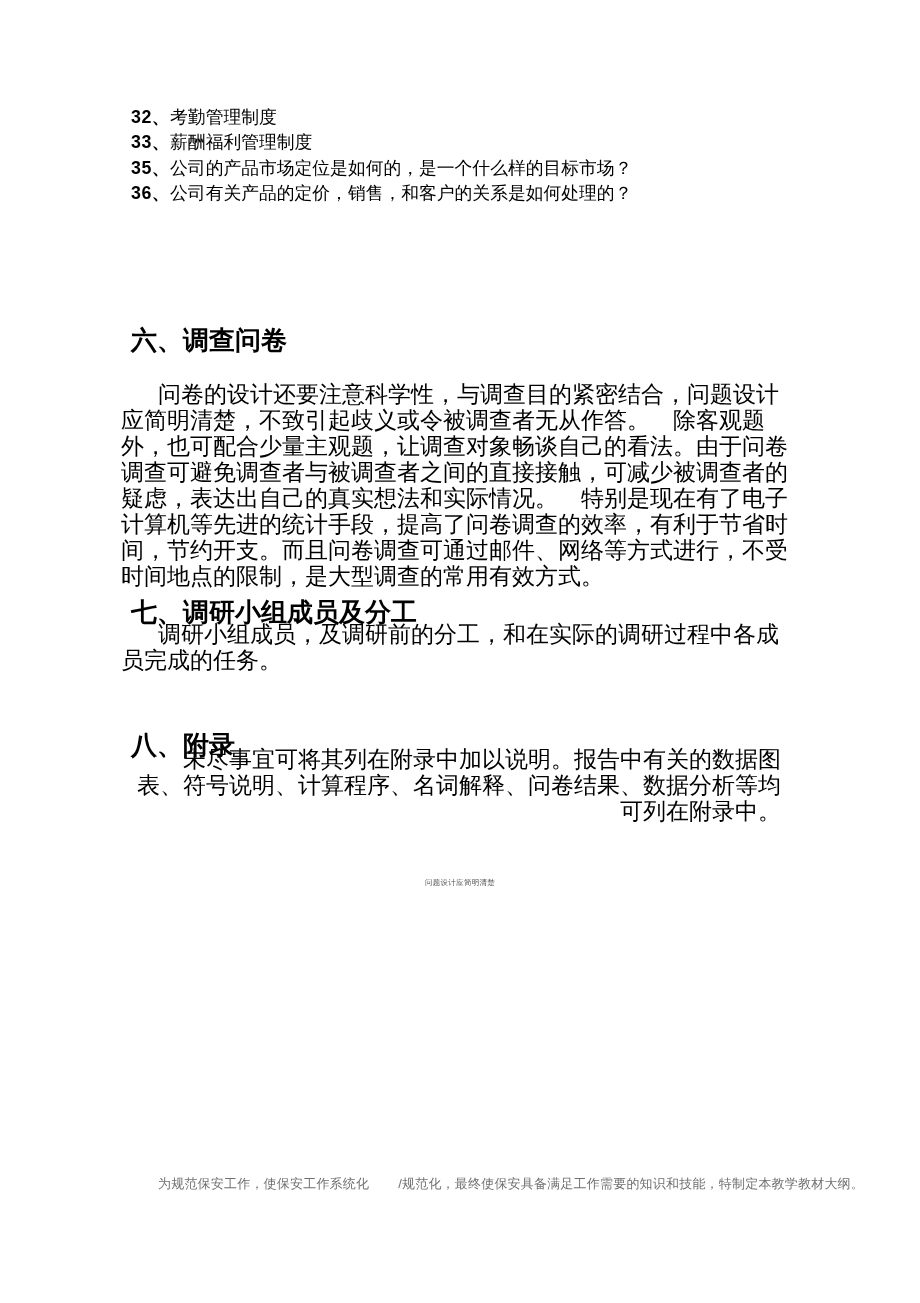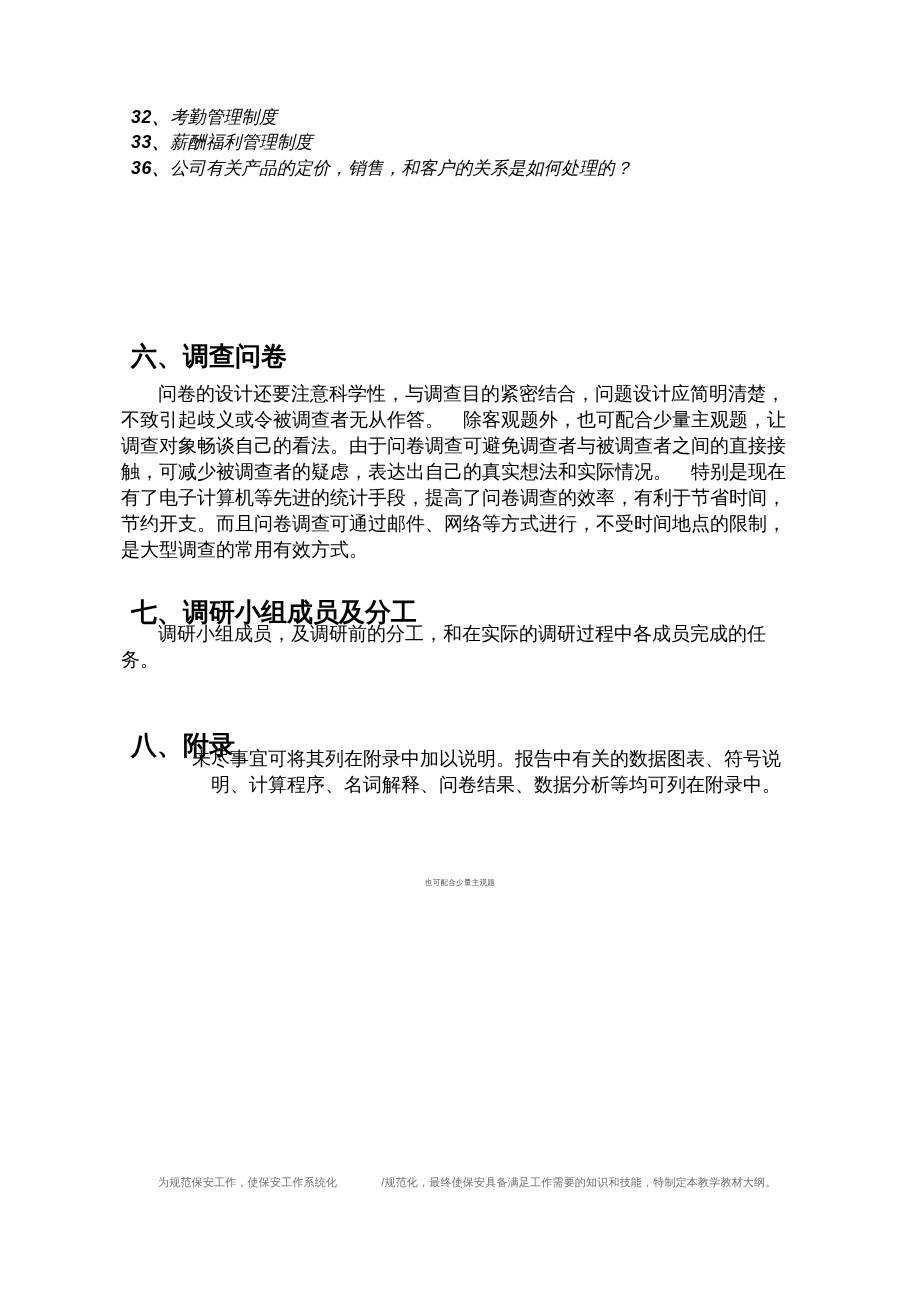--- a/index.html
+++ b/index.html
@@ -22,52 +22,51 @@
     position: absolute;
     left: 120px;
     top: 105px;
     width: 686px;
     font-size: 17.8px;
     line-height: 25.45px;
   }
   .q-item {
     padding-left: 1px;
     text-indent: 10px;
-    font-style: italic;
   }
   .q-num {
     font-weight: 700;
     letter-spacing: 0.5px;
   }
   .q-cont {
     padding-left: 1px;
     text-indent: 0;
   }
 
   
   .sec-heading {
     position: absolute;
     left: 131px;
     margin: 0;
     font-size: 26px;
     line-height: 30px;
     font-weight: 700;
     white-space: nowrap;
   }
-  .sec-heading.h6 { top: 341px; }
+  .sec-heading.h6 { top: 325px; }
   .sec-heading.h7 { top: 597px; }
   .sec-heading.h8 { top: 706px; margin-top: 24px; }
 
   
   .sec-body {
     position: absolute;
     left: 121px;
     margin: 0;
     width: 680px;
-    font-size: 19px;
+    font-size: 23px;
     line-height: 26px;
     text-indent: 37px;
     text-align: left;
   }
   .sec-body.p6 { top: 381px; }
   .sec-body.p7 { top: 621px; }
   .sec-body.p8 { top: 746px; width: 660px; text-align: right; }
 
   
   .watermark {
@@ -80,54 +79,57 @@
     color: #555555;
     letter-spacing: 0.3px;
   }
 
   
   .footer {
     position: absolute;
     top: 1175px;
     left: 158px;
     display: flex;
-    gap: 44px;
-    font-size: 11px;
+    gap: 29px;
+    font-size: 13px;
     color: #707070;
     white-space: nowrap;
     letter-spacing: 0.2px;
     justify-content: center;
   }
 </style>
 </head>
 <body>
 
 <div class="page">
 
   <div class="question-list">
     <div class="q-item">
       <span class="q-num">32、</span><span class="q-text">考勤管理制度</span>
     </div>
     <div class="q-item">
       <span class="q-num">33、</span><span class="q-text">薪酬福利管理制度</span>
     </div>
     <div class="q-item">
+      <span class="q-num">35、</span><span class="q-text">公司的产品市场定位是如何的，是一个什么样的目标市场？</span>
+    </div>
+    <div class="q-item">
       <span class="q-num">36、</span><span class="q-text">公司有关产品的定价，销售，和客户的关系是如何处理的？</span>
     </div>
   </div>
 
   <h2 class="sec-heading h6">六、调查问卷</h2>
   <p class="sec-body p6">问卷的设计还要注意科学性，与调查目的紧密结合，问题设计应简明清楚，不致引起歧义或令被调查者无从作答。　除客观题外，也可配合少量主观题，让调查对象畅谈自己的看法。由于问卷调查可避免调查者与被调查者之间的直接接触，可减少被调查者的疑虑，表达出自己的真实想法和实际情况。　特别是现在有了电子计算机等先进的统计手段，提高了问卷调查的效率，有利于节省时间，节约开支。而且问卷调查可通过邮件、网络等方式进行，不受时间地点的限制，是大型调查的常用有效方式。</p>
 
   <h2 class="sec-heading h7">七、调研小组成员及分工</h2>
   <p class="sec-body p7">调研小组成员，及调研前的分工，和在实际的调研过程中各成员完成的任务。</p>
 
   <h2 class="sec-heading h8">八、附录</h2>
   <p class="sec-body p8">未尽事宜可将其列在附录中加以说明。报告中有关的数据图表、符号说明、计算程序、名词解释、问卷结果、数据分析等均可列在附录中。</p>
 
-  <div class="watermark">也可配合少量主观题</div>
+  <div class="watermark">问题设计应简明清楚</div>
 
   <div class="footer">
     <span>为规范保安工作，使保安工作系统化</span>
     <span>/规范化，最终使保安具备满足工作需要的知识和技能，特制定本教学教材大纲。</span>
   </div>
 
 </div>
 
 </body></html>

